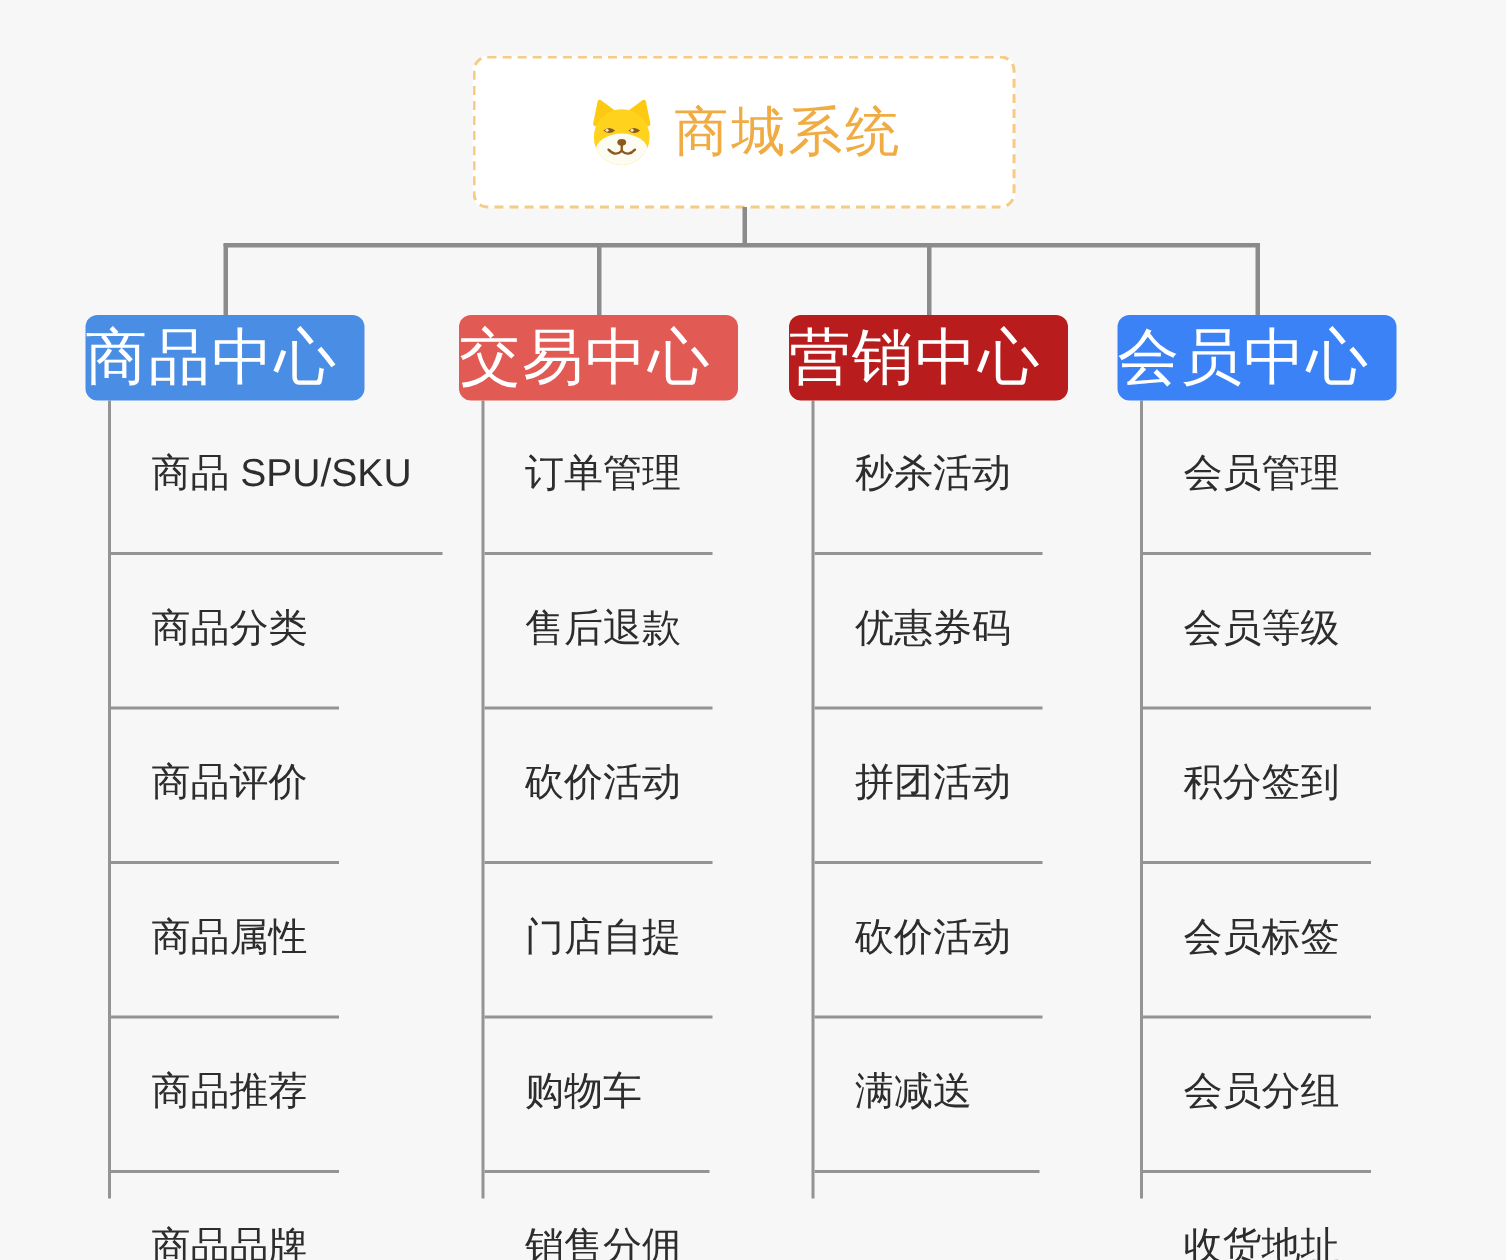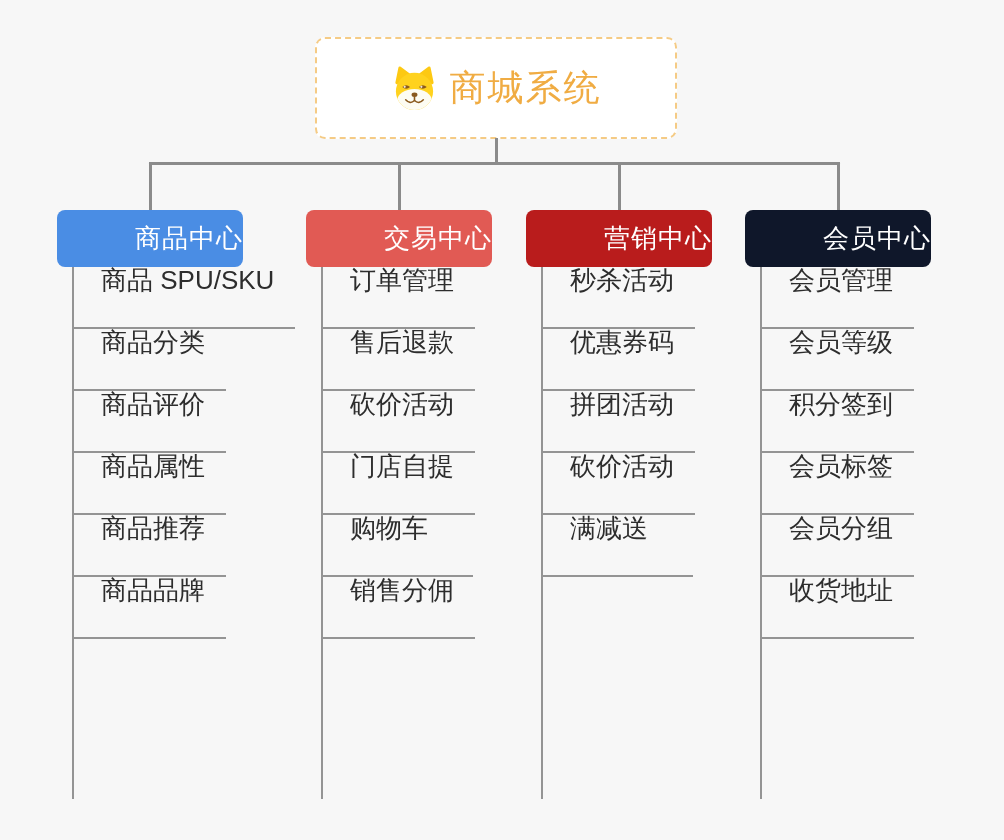--- a/index.html
+++ b/index.html
@@ -39,38 +39,38 @@
   
   .branch { position: absolute; top: 210px; }
   .drop {
     position: absolute; left: 91.5px; top: -48px;
     width: 3px; height: 48px; background: #8b8b8b;
   }
   .branch-header {
     position: relative;
     width: 186px; height: 57px;
     border-radius: 8px;
-    display: flex; align-items: center; justify-content: flex-end;
+    display: flex; align-items: center; justify-content: flex-start;
     color: #ffffff;
-    font-size: 26px;
+    font-size: 41px;
     letter-spacing: 1px;
     white-space: nowrap;
   }
   .leaves {
     margin-left: 15px;
     border-left: 2px solid #949494;
     height: 532.2px;
     box-sizing: border-box;
   }
   .leaf {
     box-sizing: border-box;
-    height: 62px;
+    height: 103px;
     width: max-content;
     min-width: 150px;
-    display: flex; align-items: flex-start;
+    display: flex; align-items: center;
     padding: 0 21px 6px 27px;
     border-bottom: 2px solid #949494;
     font-size: 26px;
     color: #2d2d2d;
     white-space: nowrap;
     line-height: 1;
   }
 </style>
 </head>
 <body>
@@ -175,21 +175,21 @@
           <div class="leaf">
             <span>砍价活动</span>
           </div>
           <div class="leaf">
             <span>满减送</span>
           </div>
         </div>
   </div>
       <div class="branch" style="left: 745px;">
     <div class="drop"></div>
-    <div class="branch-header" style="background: #0f172a;">
+    <div class="branch-header" style="background: #3b82f6;">
       <span>会员中心</span>
     </div>
     <div class="leaves">
           <div class="leaf">
             <span>会员管理</span>
           </div>
           <div class="leaf">
             <span>会员等级</span>
           </div>
           <div class="leaf">

